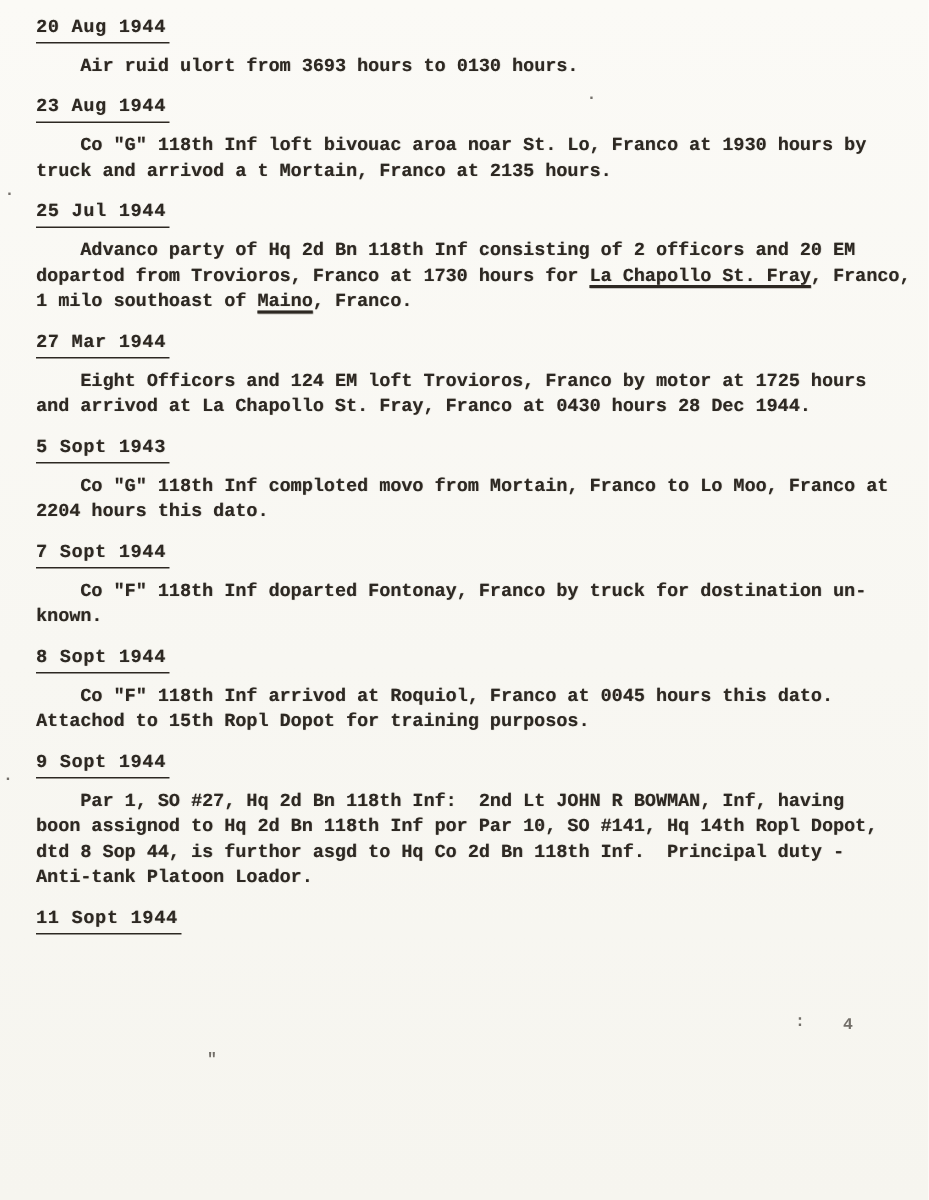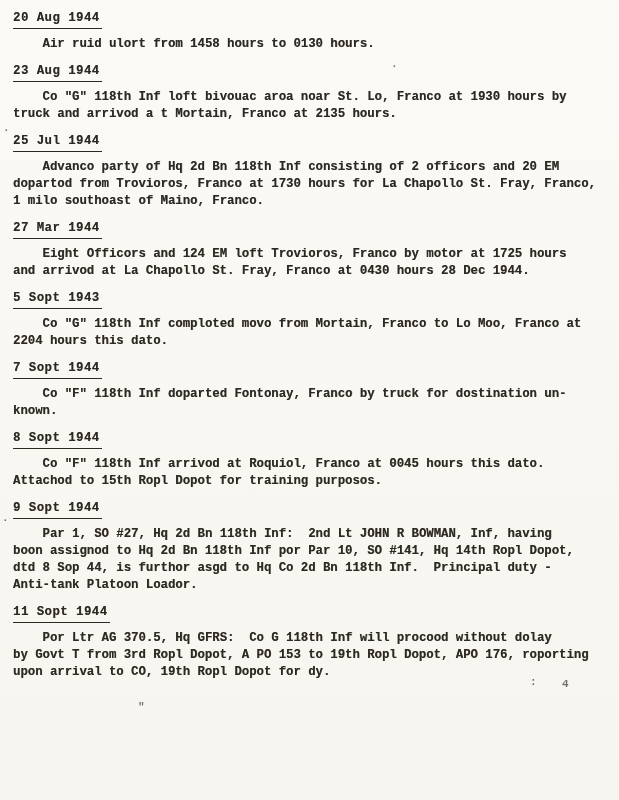--- a/index.html
+++ b/index.html
@@ -8,58 +8,59 @@
     background: linear-gradient(180deg, #fbfaf6 0%, #f8f7f2 55%, #f6f5ef 100%);
     font-family: "Liberation Mono", "DejaVu Sans Mono", monospace;
     font-size: 12.3px;
     font-weight: 700;
     color: #2d2822;
     overflow: hidden;
   }
   .doc {
     position: relative;
     width: 619px; height: 800px;
-    padding: 10px 10px 0 13px;
+    padding: 10px 10px 0 24px;
     box-sizing: border-box;
     text-shadow: 0.3px 0.3px 0.5px rgba(48,42,34,0.55);
   }
   .date-head {
     line-height: 17px;
     margin: 0 0 7px 0;
   }
   .date-head > span {
     display: inline-block;
     border-bottom: 1.8px solid #2d2822;
     padding: 0 2px 1px 0;
     letter-spacing: 0.5px;
   }
   .para {
     white-space: pre-wrap;
     line-height: 17px;
     margin: 0 0 10px 0;
   }
   .u {
+    text-decoration: underline;
     text-decoration-thickness: 1.5px;
     text-underline-offset: 2.5px;
   }
   .speck {
     position: absolute;
     opacity: 0.65;
     font-size: 11px;
     text-shadow: none;
   }
 </style>
 </head>
 <body>
 
 <div class="doc">
   <div>
       <div>
         <div class="date-head"><span>20 Aug 1944</span></div>
-        <div class="para">    Air ruid ulort from 1458 hours to 0130 hours.</div>
+        <div class="para">    Air ruid ulort from 3693 hours to 0130 hours.</div>
       </div>
       <div>
         <div class="date-head"><span>23 Aug 1944</span></div>
         <div class="para">    Co "G" 118th Inf loft bivouac aroa noar St. Lo, Franco at 1930 hours by
 truck and arrivod a t Mortain, Franco at 2135 hours.</div>
       </div>
       <div>
         <div class="date-head"><span>25 Jul 1944</span></div>
         <div class="para"><span>    Advanco party of Hq 2d Bn 118th Inf consisting of 2 officors and 20 EM
 dopartod from Trovioros, Franco at 1730 hours for </span><span class="u">La Chapollo St. Fray</span><span>, Franco,
@@ -87,23 +88,20 @@
       </div>
       <div>
         <div class="date-head"><span>9 Sopt 1944</span></div>
         <div class="para">    Par 1, SO #27, Hq 2d Bn 118th Inf:  2nd Lt JOHN R BOWMAN, Inf, having
 boon assignod to Hq 2d Bn 118th Inf por Par 10, SO #141, Hq 14th Ropl Dopot,
 dtd 8 Sop 44, is furthor asgd to Hq Co 2d Bn 118th Inf.  Principal duty -
 Anti-tank Platoon Loador.</div>
       </div>
       <div>
         <div class="date-head"><span>11 Sopt 1944</span></div>
-        <div class="para">    Por Ltr AG 370.5, Hq GFRS:  Co G 118th Inf will procood without dolay
-by Govt T from 3rd Ropl Dopot, A PO 153 to 19th Ropl Dopot, APO 176, roporting
-upon arrival to CO, 19th Ropl Dopot for dy.</div>
       </div>
     </div>
   <div>
       <span class="speck" style="left: 391px; top: 58px;">.</span>
       <span class="speck" style="left: 3px; top: 122px;">.</span>
       <span class="speck" style="left: 138px; top: 701px;">"</span>
       <span class="speck" style="left: 530px; top: 676px;">:</span>
       <span class="speck" style="left: 562px; top: 678px;">4</span>
       <span class="speck" style="left: 2px; top: 512px;">.</span>
     </div>

